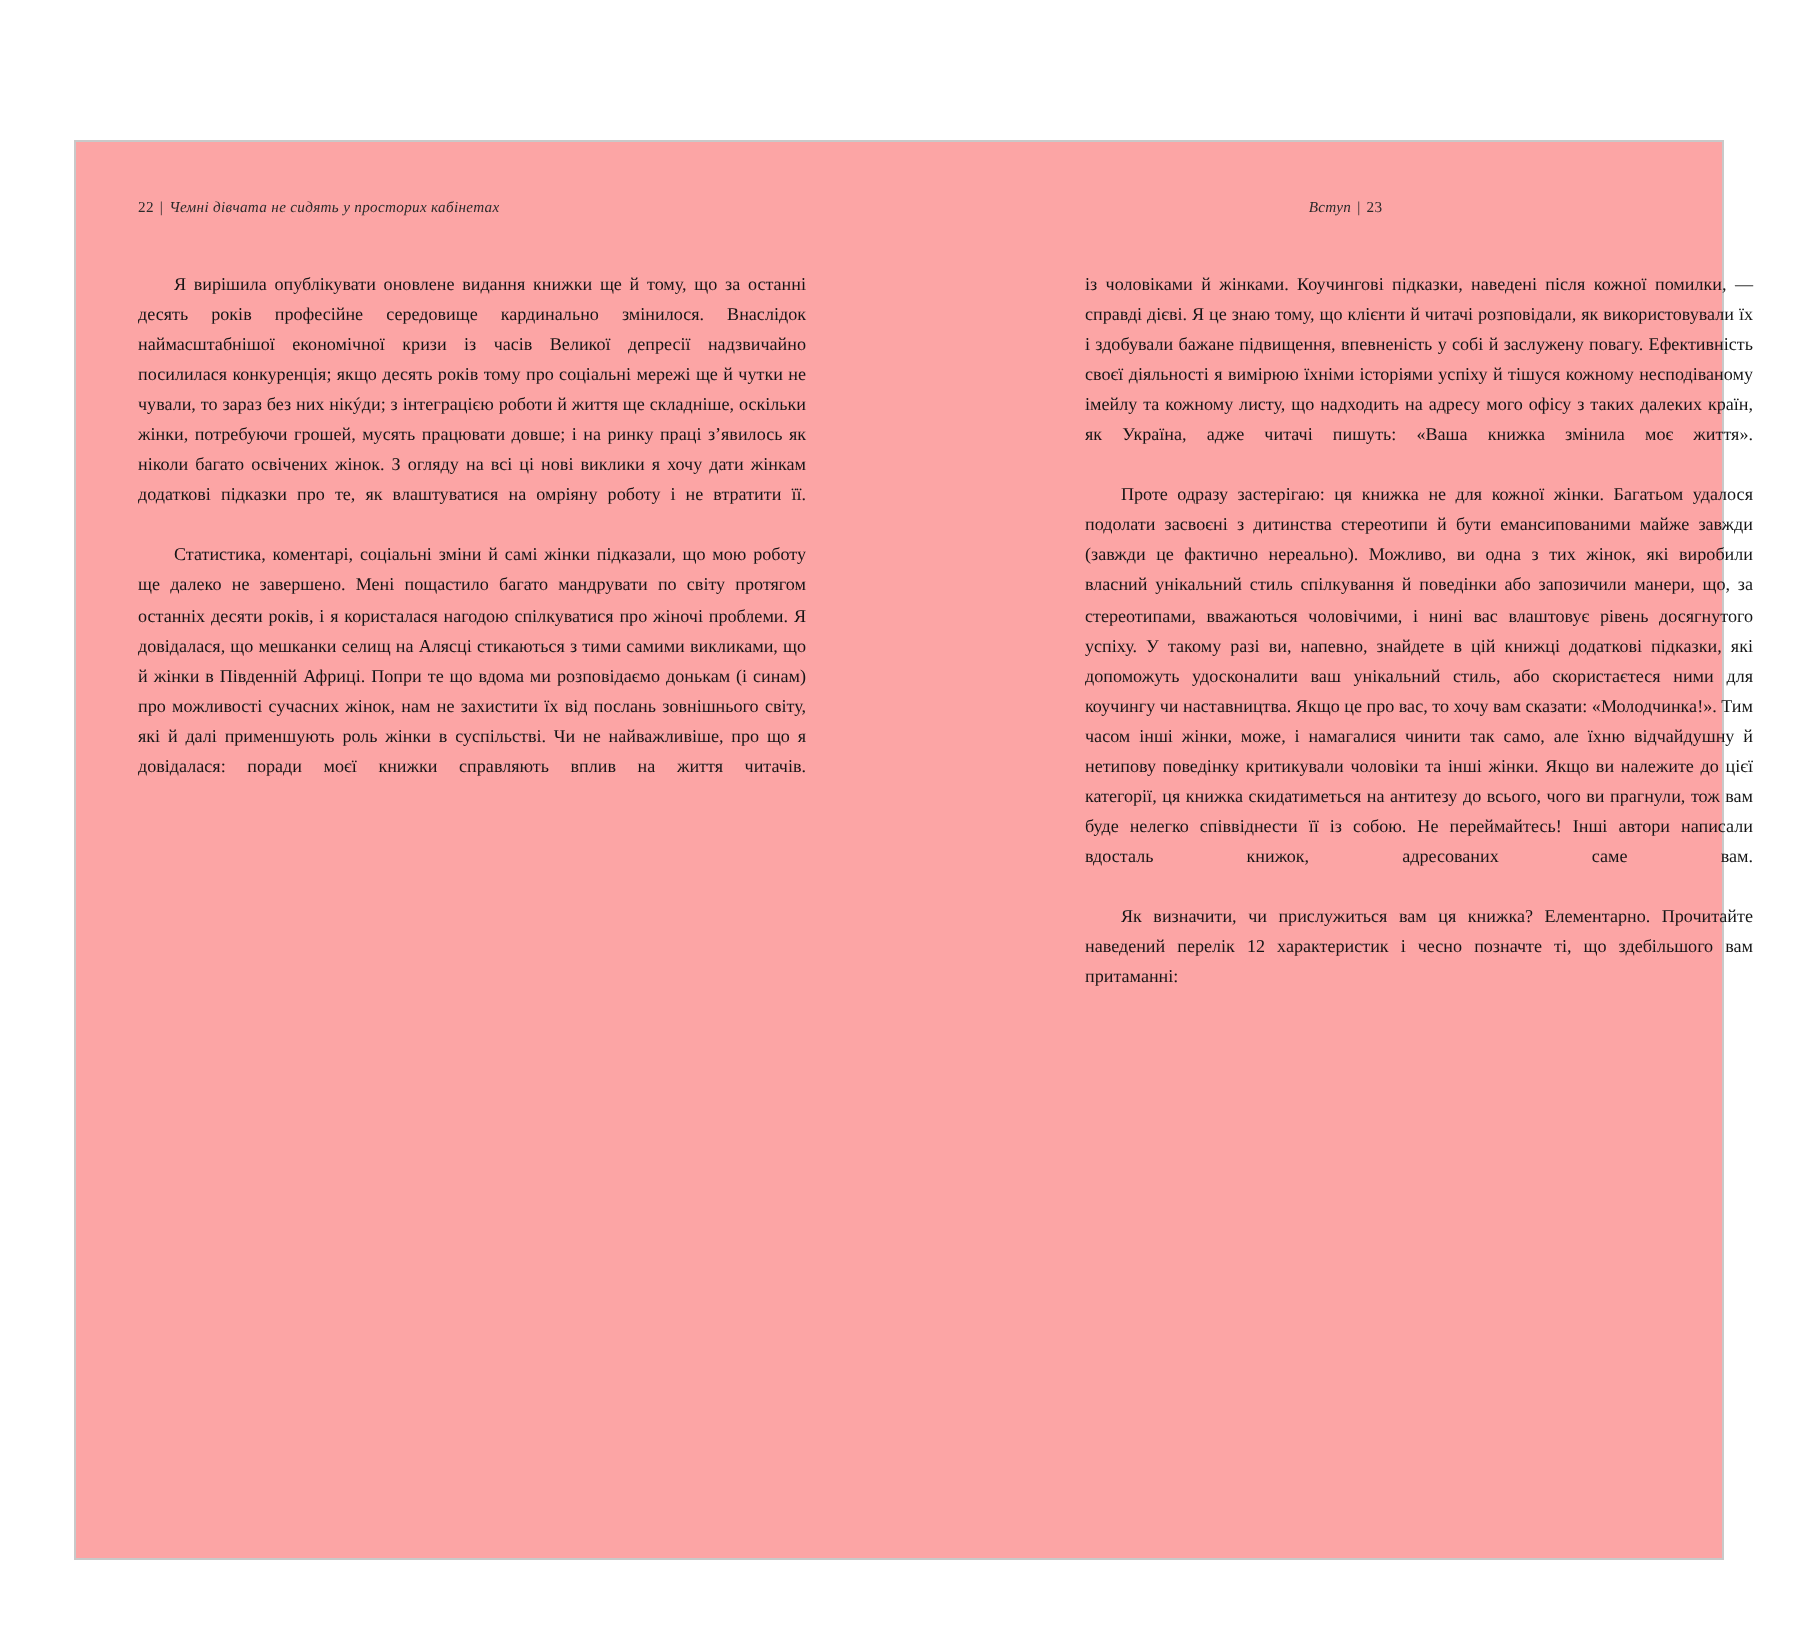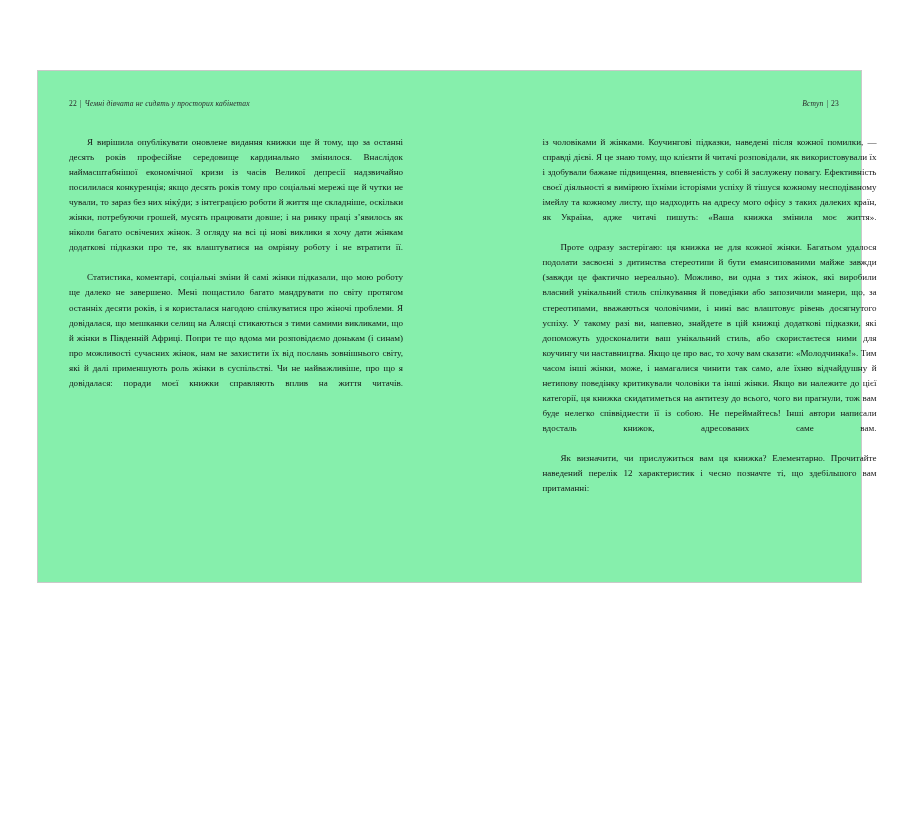--- a/index.html
+++ b/index.html
@@ -14,22 +14,22 @@
     font-family: "Liberation Serif", "DejaVu Serif", serif;
     color: #1a1a1a;
     -webkit-font-smoothing: antialiased;
   }
 
   .spread {
     position: absolute;
     left: 37px;
     top: 70px;
     width: 825px;
-    height: 513px;
-    background: #86efac;
+    height: 710px;
+    background: #fca5a5;
     border: 1px solid #c9c9c9;
     box-sizing: border-box;
     display: flex;
   }
 
   .page {
     box-sizing: border-box;
     width: 50%;
     height: 100%;
     position: relative;
@@ -52,21 +52,21 @@
     font-weight: 400;
   }
   .running-head .sep {
     font-style: normal;
     padding: 0 3px;
   }
   .running-head .title {
     font-style: italic;
   }
   .head-left  { text-align: left; }
-  .head-right { text-align: right; padding-right: 0px; }
+  .head-right { text-align: center; padding-right: 0px; }
 
   .column {
     margin-top: 22px;
     width: 334px;
     font-size: 9.05px;
     line-height: 15.05px;
     text-align: justify;
     text-justify: inter-word;
     hyphens: manual;
     color: #151515;

